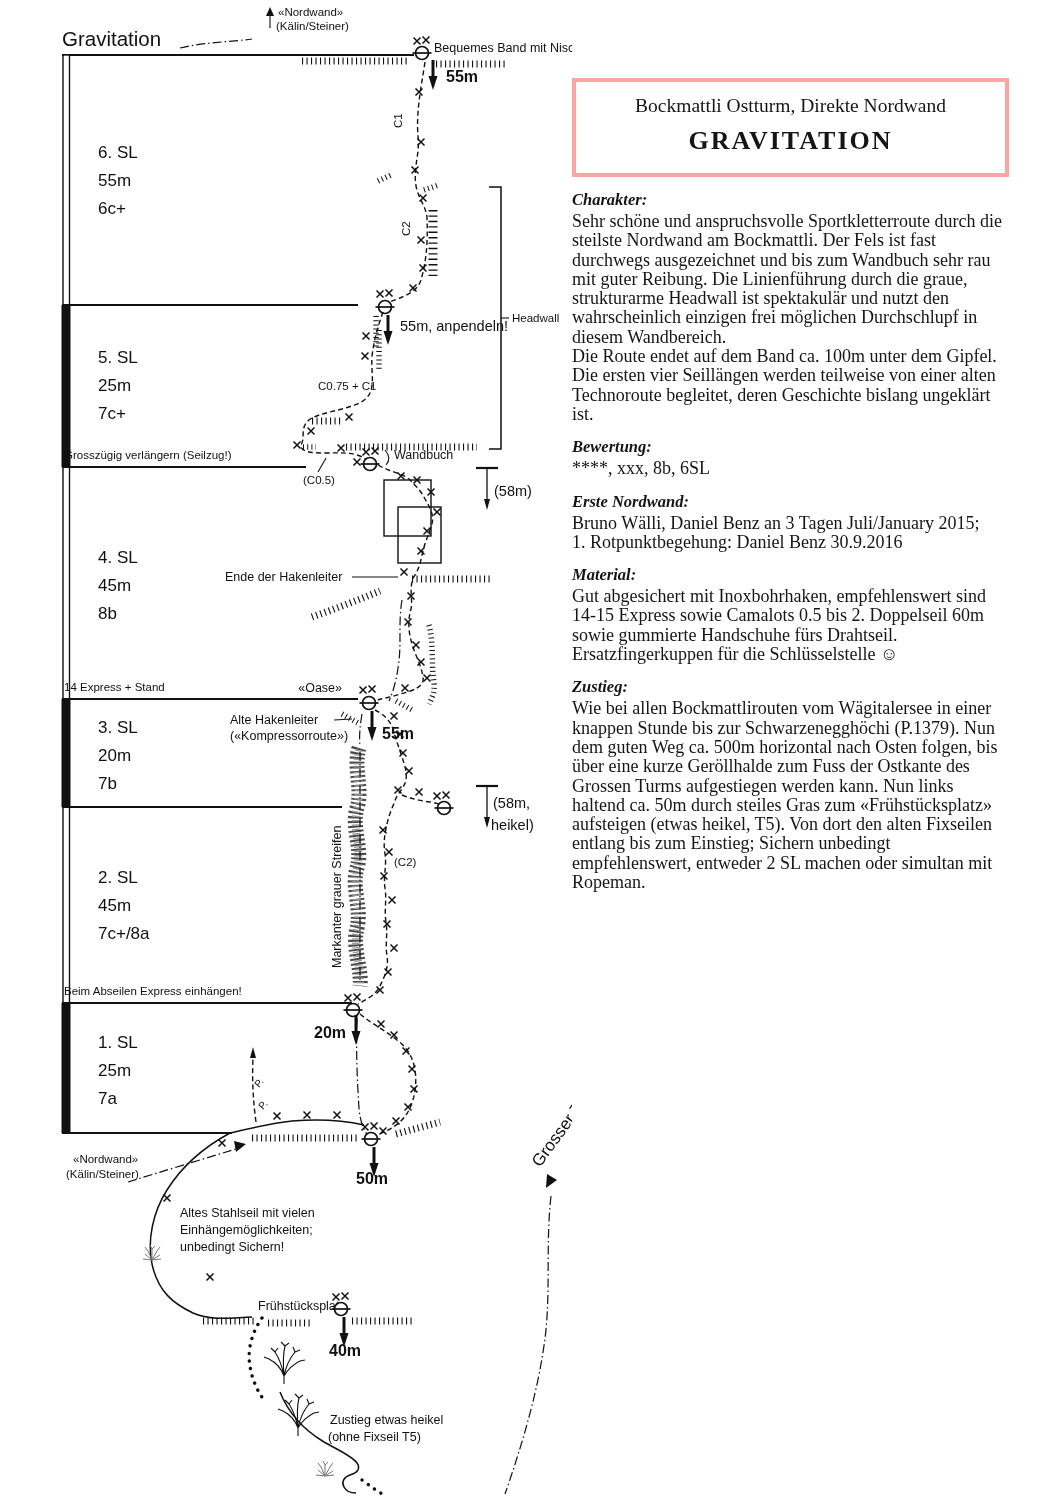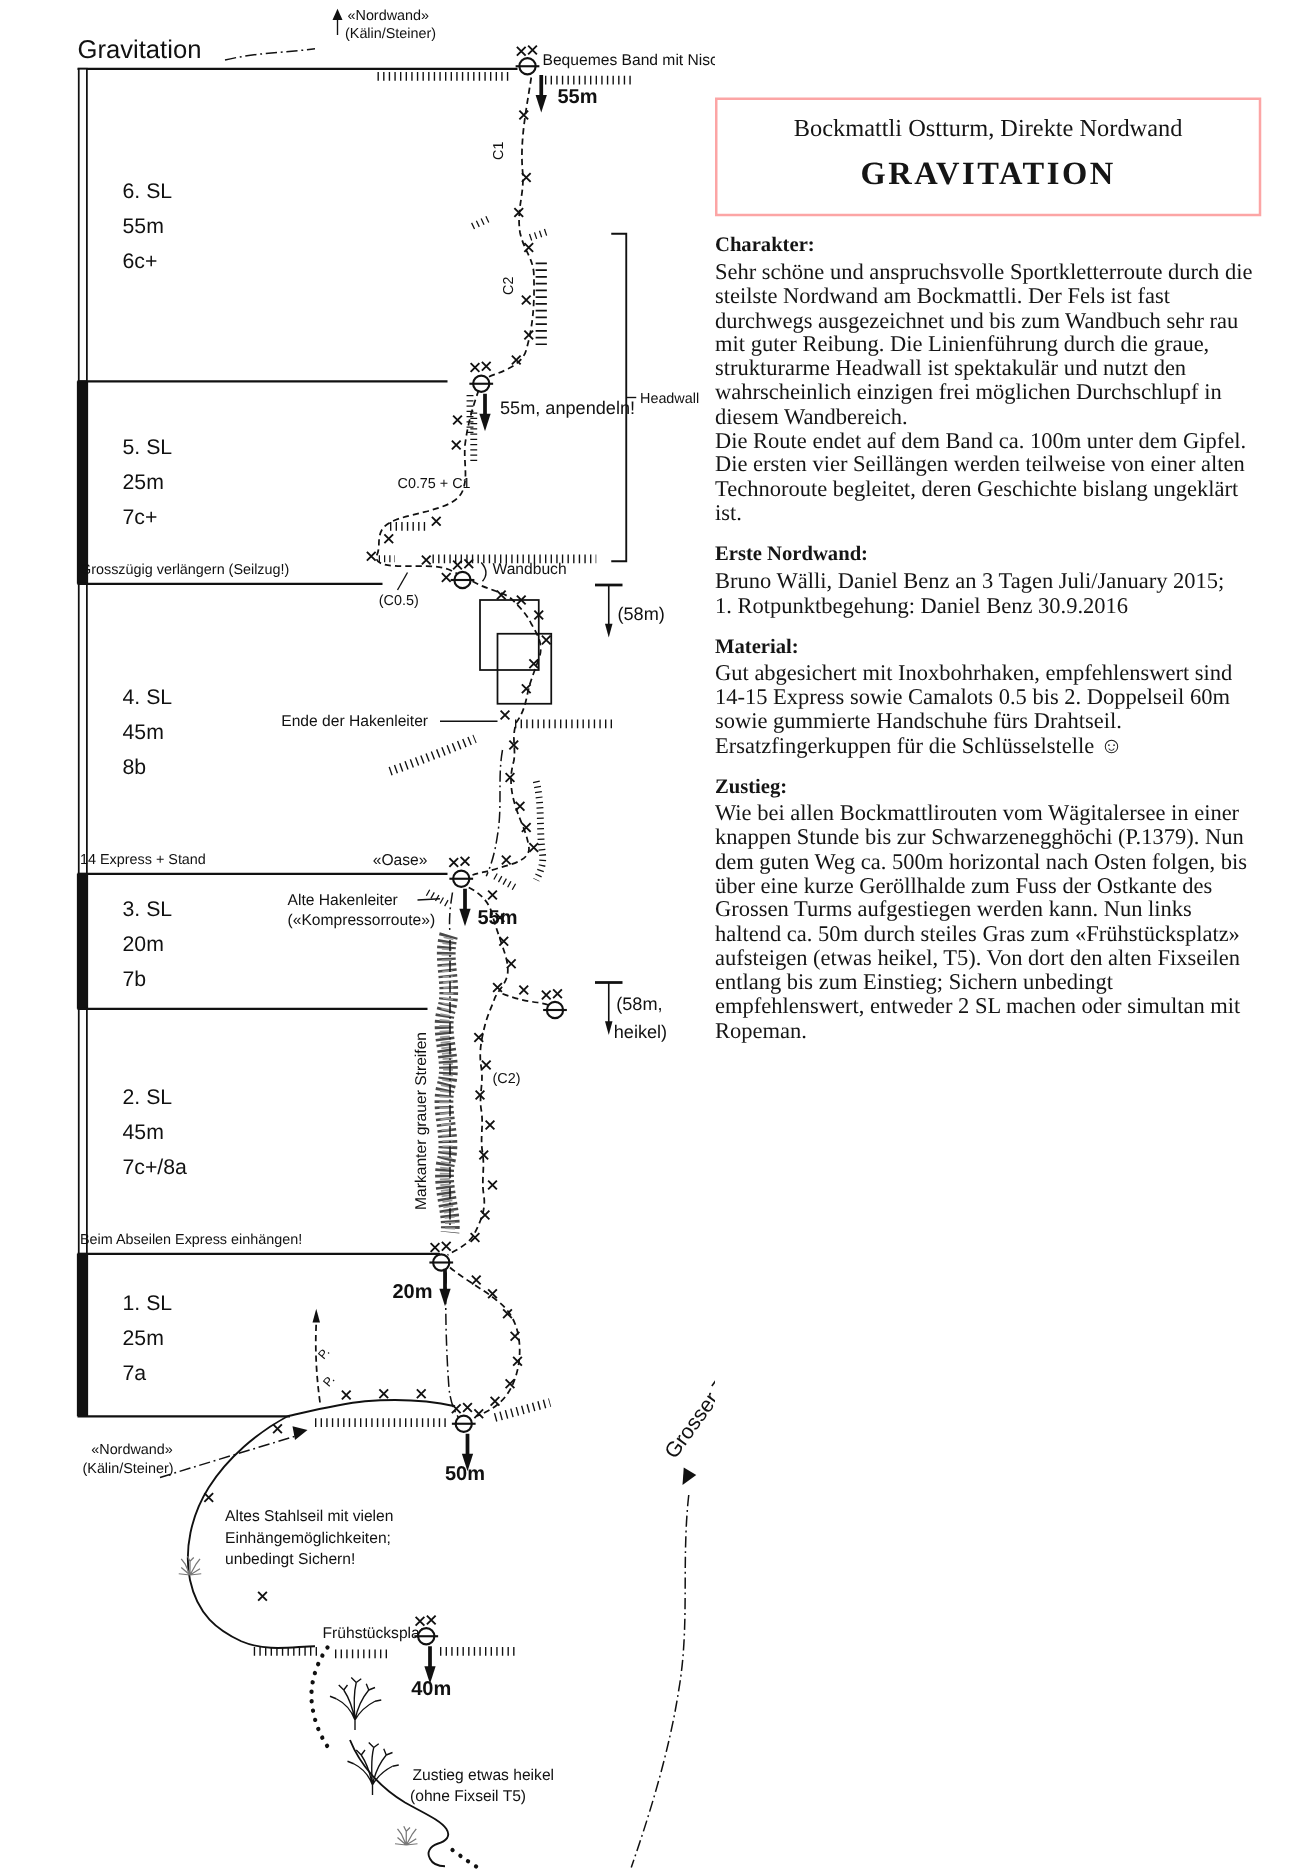--- a/index.html
+++ b/index.html
@@ -21,25 +21,25 @@
   text{fill:#111;font-family:"Liberation Sans",sans-serif;}
   .t10{font-size:10px;}
   .t11{font-size:11.5px;}
   .t12{font-size:12.5px;}
   .t15{font-size:14.5px;}
   .t16{font-size:16px;font-weight:600;}
   .t17{font-size:17px;}
   .t20{font-size:20.5px;}
   
   #info{position:absolute;left:572px;top:78px;width:437px;font-family:"Liberation Serif","DejaVu Serif",serif;color:#151515;}
-  .titlebox{border:2px solid #fca5a5;text-align:center;padding:13px 6px 17px;}
+  .titlebox{border:4px solid #fca5a5;text-align:center;padding:13px 6px 17px;}
   .titlebox .t1{font-size:19.5px;}
   .titlebox .t2{font-size:26px;font-weight:600;letter-spacing:2px;margin-top:9px;}
   .sec{margin-top:13px;}
-  .sec h3{font-size:16.5px;font-weight:700;margin:0 0 2px 0;}
+  .sec h3{font-size:16.5px;font-weight:700;margin:0 0 2px 0;font-style:italic;}
   .sec p{font-size:18px;line-height:19.3px;margin:0;white-space:pre-line;}
 </style>
 </head>
 <body>
 
 <svg id="topo" width="572" height="1500" viewBox="0 0 572 1500">
   <defs>
     <g id="bolt">
         <path d="M-3.5,-3.5 L3.5,3.5 M-3.5,3.5 L3.5,-3.5" stroke="#111" stroke-width="1.5" fill="none"></path>
       </g>
@@ -361,20 +361,24 @@
     <div class="t1">Bockmattli Ostturm, Direkte Nordwand</div>
     <div class="t2">GRAVITATION</div>
   </div>
 
   <div class="sec">
     <h3>Charakter:</h3>
     <p>Sehr schöne und anspruchsvolle Sportkletterroute durch die steilste Nordwand am Bockmattli. Der Fels ist fast durchwegs ausgezeichnet und bis zum Wandbuch sehr rau mit guter Reibung. Die Linienführung durch die graue, strukturarme Headwall ist spektakulär und nutzt den wahrscheinlich einzigen frei möglichen Durchschlupf in diesem Wandbereich.
 Die Route endet auf dem Band ca. 100m unter dem Gipfel. Die ersten vier Seillängen werden teilweise von einer alten Technoroute begleitet, deren Geschichte bislang ungeklärt ist.</p>
   </div>
   <div class="sec">
+    <h3>Bewertung:</h3>
+    <p>****, xxx, 8b, 6SL</p>
+  </div>
+  <div class="sec">
     <h3>Erste Nordwand:</h3>
     <p>Bruno Wälli, Daniel Benz an 3 Tagen Juli/January 2015;
 1. Rotpunktbegehung: Daniel Benz 30.9.2016</p>
   </div>
   <div class="sec">
     <h3>Material:</h3>
     <p>Gut abgesichert mit Inoxbohrhaken, empfehlenswert sind 14-15 Express sowie Camalots 0.5 bis 2. Doppelseil 60m sowie gummierte Handschuhe fürs Drahtseil. Ersatzfingerkuppen für die Schlüsselstelle ☺</p>
   </div>
   <div class="sec">
     <h3>Zustieg:</h3>

